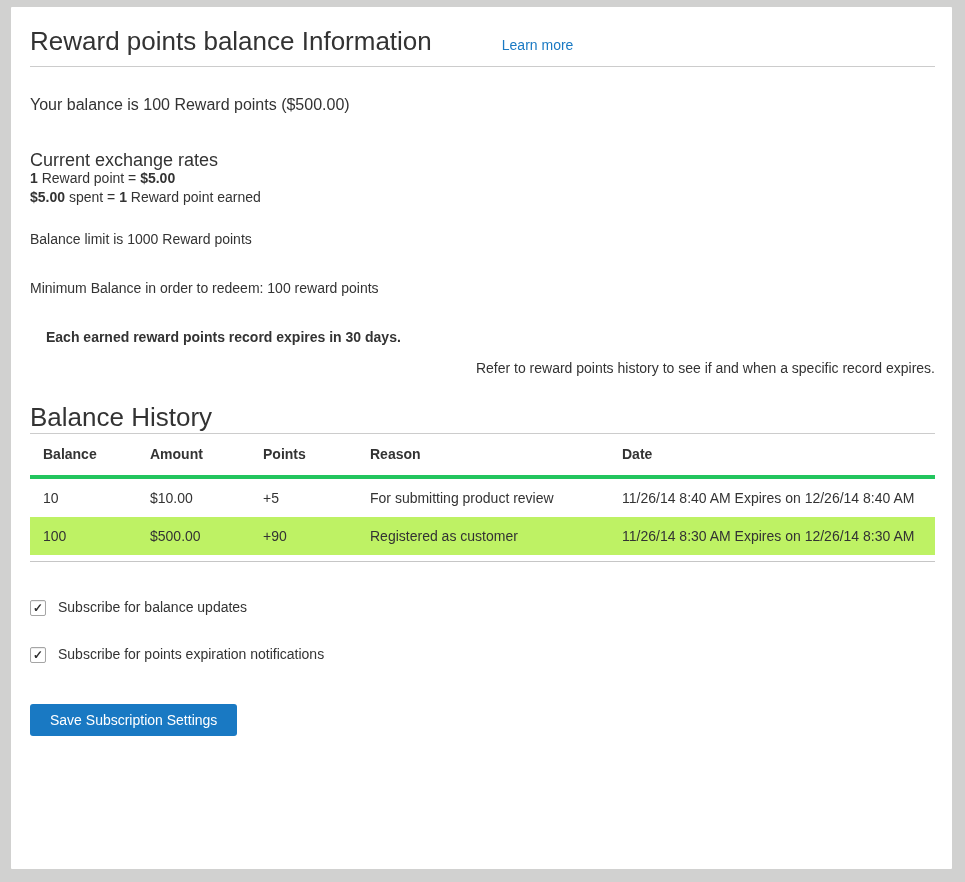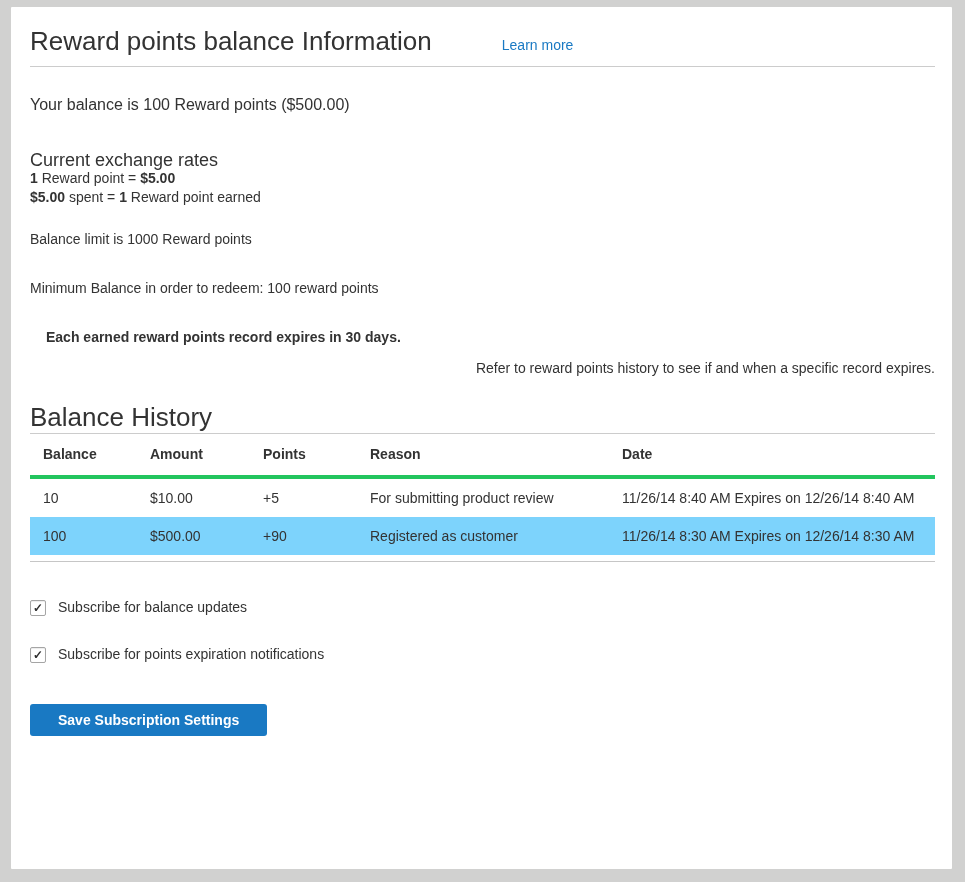--- a/index.html
+++ b/index.html
@@ -54,21 +54,21 @@
   table.history-table thead th {
     text-align: left; font-weight: 700;
     padding: 12px 10px 12px 13px; line-height: 17px;
     border-top: 1px solid #cccccc;
     border-bottom: 4px solid #22c55e;
   }
   table.history-table tbody td {
     padding: 11px 10px 10px 13px; line-height: 17px;
     vertical-align: top; overflow: hidden; white-space: nowrap;
   }
-  table.history-table tbody tr.alt { background: #7dd3fc; }
+  table.history-table tbody tr.alt { background: #bef264; }
 
   .email-section h2 { margin-top: 66px; }
   .email-divider { border-bottom: 1px solid #c6c6c6; margin-top: 6px; }
 
   .option-row { display: flex; align-items: center; }
   .option-row.first { margin-top: 37px; }
   .option-row.second { margin-top: 30px; }
   .checkbox {
     width: 16px; height: 16px; flex: 0 0 16px;
     background: #fff; border: 1px solid #a5a5a5; border-radius: 2px;
@@ -79,22 +79,22 @@
   .checkbox .check {
     font-size: 12px; font-weight: 700; line-height: 1; color: #2e2e2e;
     transform: translateY(-0.5px);
   }
   .option-label { margin-left: 12px; font-size: 14px; line-height: 17px; cursor: pointer; }
 
   .save-button {
     margin-top: 41px; display: inline-block;
     background: #1979c3; color: #ffffff;
     font-family: "Liberation Sans", sans-serif;
-    font-size: 14px; font-weight: 700; line-height: 16px;
-    padding: 8px 28px; border: none; border-radius: 3px;
+    font-size: 14px; font-weight: 400; line-height: 16px;
+    padding: 8px 20px; border: none; border-radius: 3px;
     cursor: pointer;
   }
 </style>
 </head>
 <body>
 
 <div class="card">
 
   <div class="page-header-row">
     <h1 class="page-title">Reward points balance Information</h1>

